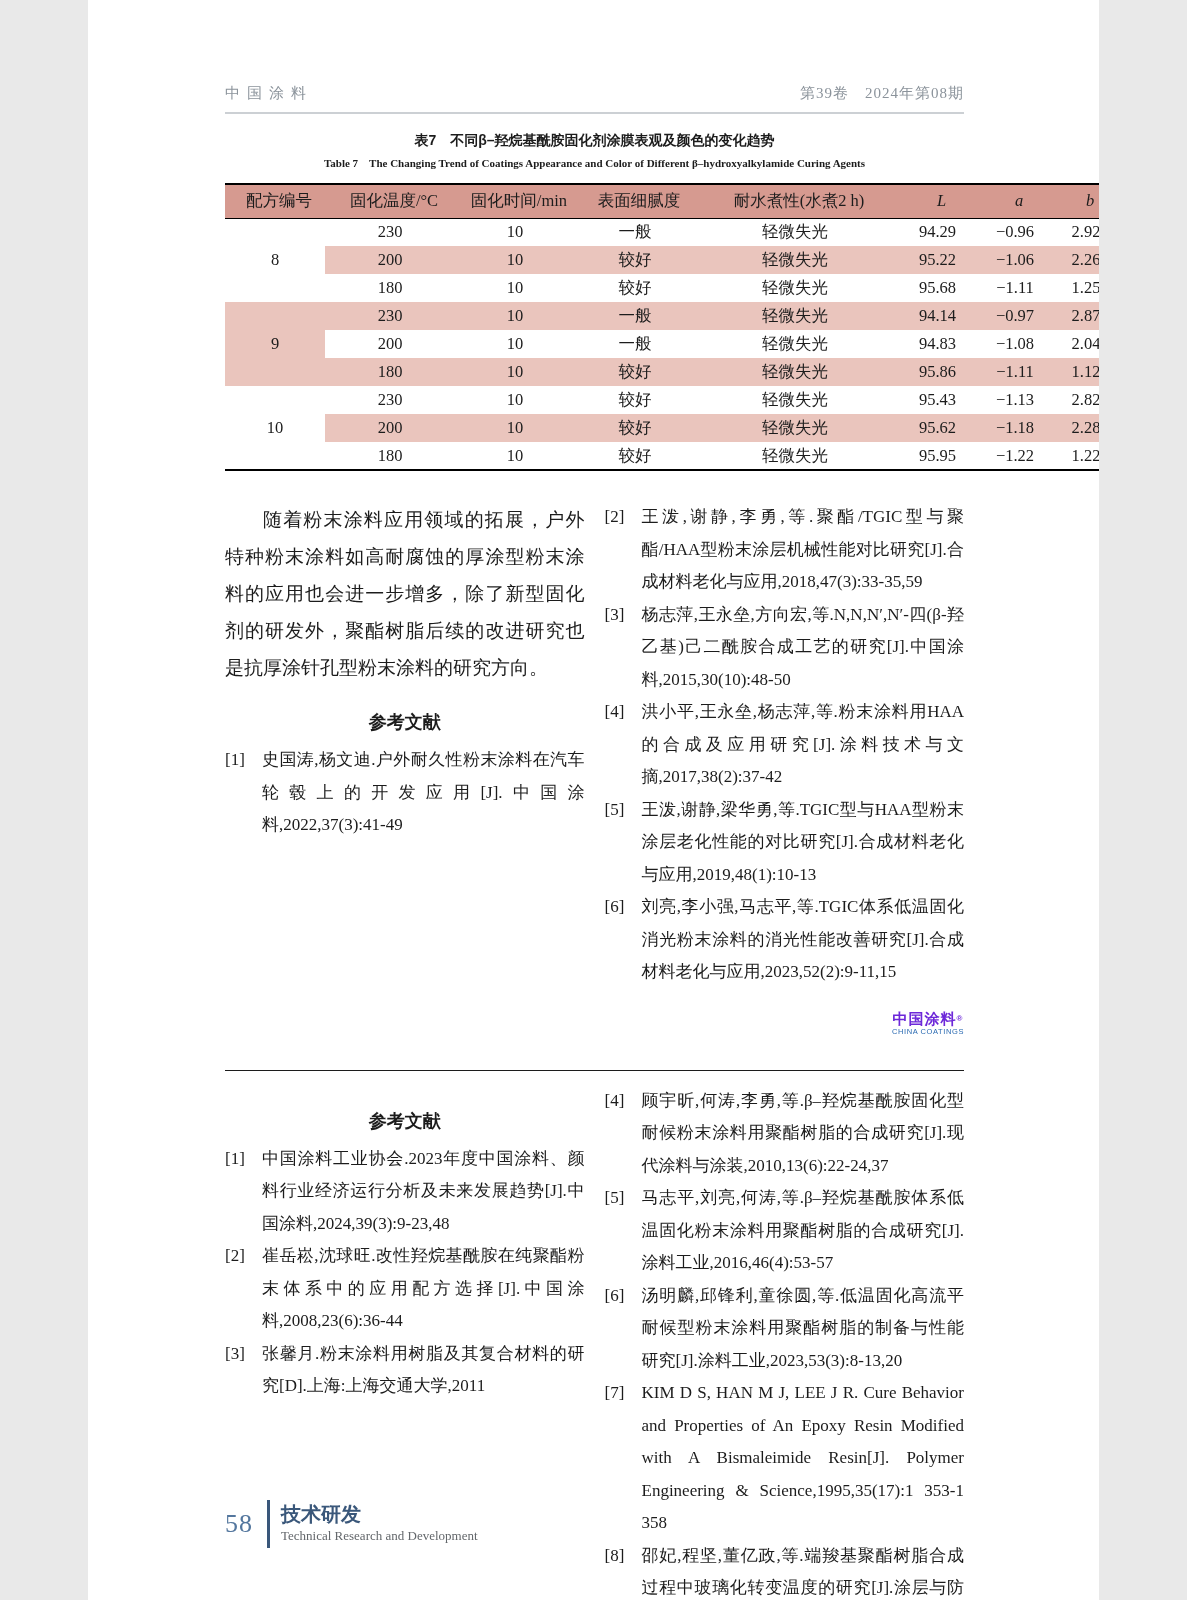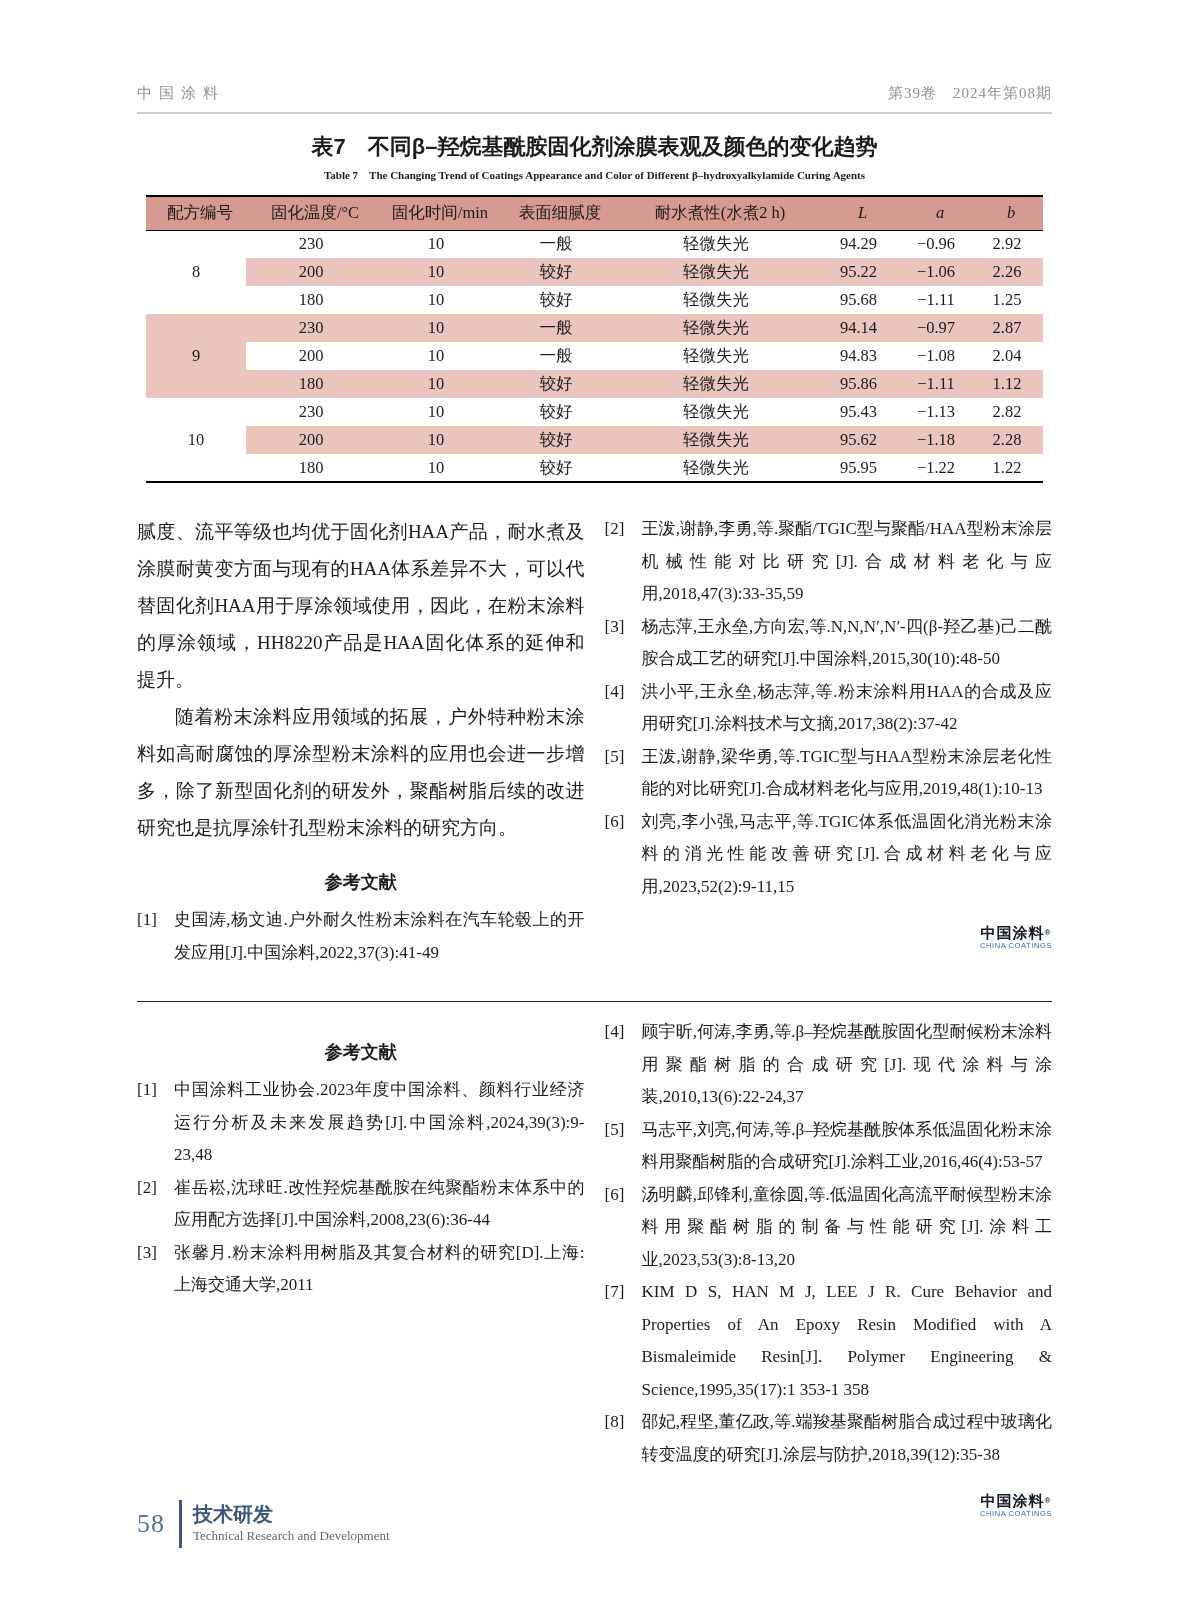--- a/index.html
+++ b/index.html
@@ -1,29 +1,29 @@
 <!DOCTYPE html>
 <html lang="zh" style="--header-bg: #d69a90; --shade-bg: #eac5bd;"><head>
 <meta charset="utf-8">
 <style>
   * { margin:0; padding:0; box-sizing:border-box; }
   html,body { background:#e9e9e9; }
   .page {
-    width:1187px; height:1600px; background:#ffffff; position:relative;
+    width:1011px; height:1600px; background:#ffffff; position:relative;
     margin:0 auto; padding:84px 135px 0 137px; overflow:hidden;
     font-family:"Liberation Serif","DejaVu Serif",serif; color:#1c1c1c;
   }
   
   .page-header { display:flex; justify-content:space-between; align-items:flex-end;
     color:#8b939b; font-size:15px; padding-bottom:9px; border-bottom:2px solid #ccd0d4; }
   .journal-name { letter-spacing:7px; }
   .issue-info { letter-spacing:1px; }
   
   .table-title-cn { text-align:center; font-family:"Liberation Sans","DejaVu Sans",sans-serif;
-    font-weight:bold; font-size:22px; margin-top:18px; }
+    font-weight:bold; font-size:14px; margin-top:18px; }
   .table-title-en { text-align:center; font-weight:bold; font-size:11px; margin-top:6px; }
   
   table.data-table { width:897px; margin:12px auto 0 auto; border-collapse:collapse;
     font-size:16.5px; table-layout:fixed; }
   table.data-table thead tr { background:var(--header-bg,#d69a90); height:34px; }
   table.data-table thead { border-top:2px solid #000; border-bottom:1px solid #000; }
   table.data-table tbody { border-bottom:2px solid #000; }
   table.data-table th { font-weight:normal; text-align:center;padding-left:8px; }
   table.data-table td { text-align:center; height:28px; }
   table.data-table .shade { background:var(--shade-bg,#eac5bd); }
@@ -34,21 +34,21 @@
   .body-par { font-size:19px; line-height:37px; text-align:justify; }
   .indent { text-indent:2em; }
   .ref-heading { text-align:center; font-family:"Liberation Sans","DejaVu Sans",sans-serif;
     font-weight:bold; font-size:18px; margin:24px 0 10px 0; }
   .ref-item { display:flex; font-size:17px; line-height:32.5px; }
   .ref-id { width:37px; flex:none; }
   .ref-text { flex:1; text-align:justify; }
   
   .logo { text-align:right; margin-top:22px; }
   .logo-inner { display:inline-block; text-align:center; }
-  .logo-cn { color:#0f172a; font-family:"Liberation Sans","DejaVu Sans",sans-serif;
+  .logo-cn { color:#6d28d9; font-family:"Liberation Sans","DejaVu Sans",sans-serif;
     font-weight:bold; font-size:15px; letter-spacing:1px; line-height:16px; }
   .logo-reg { font-size:8px; vertical-align:top; }
   .logo-en { color:#2a6ab2; font-family:"Liberation Sans","DejaVu Sans",sans-serif;
     font-size:7.5px; letter-spacing:0.6px; line-height:9px; }
   
   .section-divider { border:none; border-top:1.5px solid #1c1c1c; margin-top:32px; }
   .continued-note { font-size:17px; margin:24px 0 4px 0; }
   .sec2 { margin-top:14px; }
   
   .page-footer { position:absolute; left:137px; bottom:52px; display:flex; align-items:center; }
@@ -177,21 +177,20 @@
           <td>轻微失光</td>
           <td>95.95</td>
           <td>−1.22</td>
           <td>1.22</td>
         </tr>
       </tbody>
   </table>
 
   <div class="two-col">
     <div class="col">
-      <p class="body-par">腻度、流平等级也均优于固化剂HAA产品，耐水煮及涂膜耐黄变方面与现有的HAA体系差异不大，可以代替固化剂HAA用于厚涂领域使用，因此，在粉末涂料的厚涂领域，HH8220产品是HAA固化体系的延伸和提升。</p>
       <p class="body-par indent">随着粉末涂料应用领域的拓展，户外特种粉末涂料如高耐腐蚀的厚涂型粉末涂料的应用也会进一步增多，除了新型固化剂的研发外，聚酯树脂后续的改进研究也是抗厚涂针孔型粉末涂料的研究方向。</p>
       <div class="ref-heading">参考文献</div>
       <div>
           <div class="ref-item">
             <span class="ref-id">[1]</span>
             <div class="ref-text">史国涛,杨文迪.户外耐久性粉末涂料在汽车轮毂上的开发应用[J].中国涂料,2022,37(3):41-49</div>
           </div>
         </div>
     </div>
     <div class="col">

